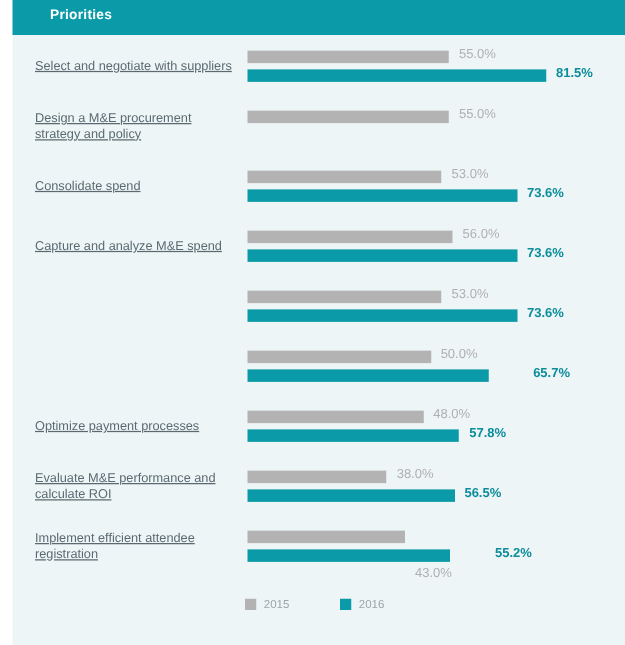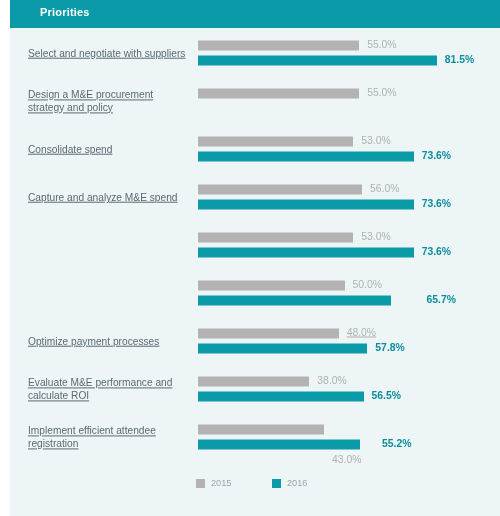--- a/index.html
+++ b/index.html
@@ -224,21 +224,21 @@
           </div>
         </div>
       </div>
       <div class="row">
         <div class="row-label">
           <div>Optimize payment processes</div>
         </div>
         <div class="bars">
           <div class="bar-line top">
             <div class="bar prev" style="width: 140.64px;"></div>
-            <div class="bar-value prev" style="left: 148.64px; text-decoration: underline;">48.0%</div>
+            <div class="bar-value prev" style="left: 148.64px;">48.0%</div>
           </div>
           <div class="bar-line bottom">
             <div class="bar curr" style="width: 169.354px;"></div>
             <div class="bar-value curr" style="left: 177.354px;">57.8%</div>
           </div>
         </div>
       </div>
       <div class="row">
         <div class="row-label">
           <div>Evaluate M&amp;E performance and</div>
@@ -260,21 +260,21 @@
           <div>Implement efficient attendee</div>
           <div>registration</div>
         </div>
         <div class="bars">
           <div class="bar-line top">
             <div class="bar prev" style="width: 125.99px;"></div>
             <div class="bar-value prev" style="left: 133.99px; margin-top: 31px;">43.0%</div>
           </div>
           <div class="bar-line bottom">
             <div class="bar curr" style="width: 161.736px;"></div>
-            <div class="bar-value curr" style="left: 168px; padding-left: 16px;">55.2%</div>
+            <div class="bar-value curr" style="left: 182px; padding-left: 16px;">55.2%</div>
           </div>
         </div>
       </div>
     </div>
 
   <div id="legend">
       <div class="legend-item" style="left: 0px;">
         <span class="legend-swatch" style="background: rgb(179, 179, 179);"></span>
         <span class="legend-label">2015</span>
       </div>

